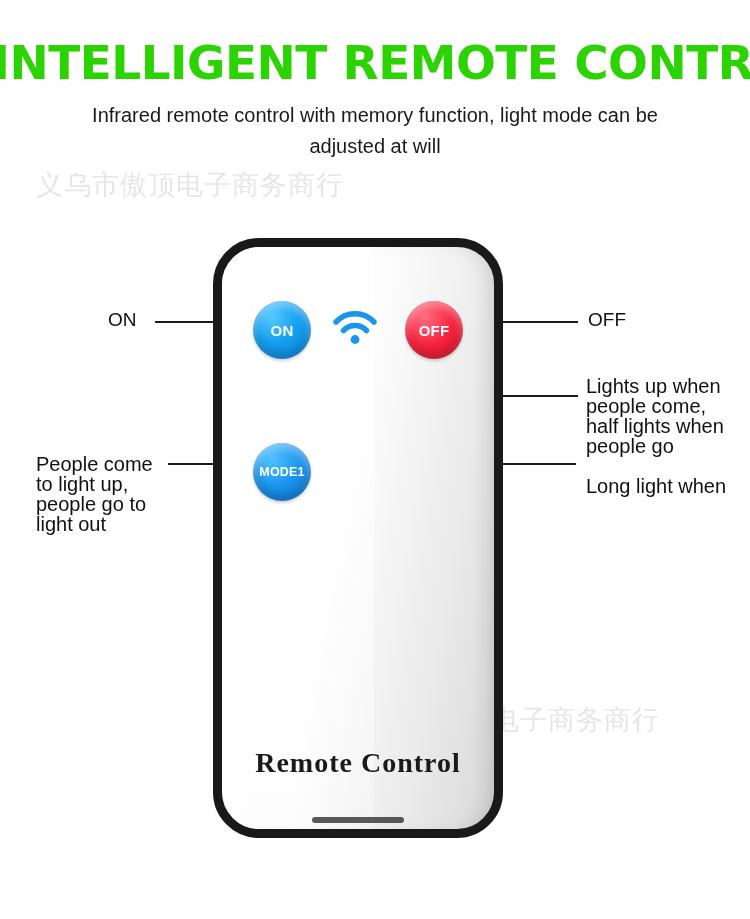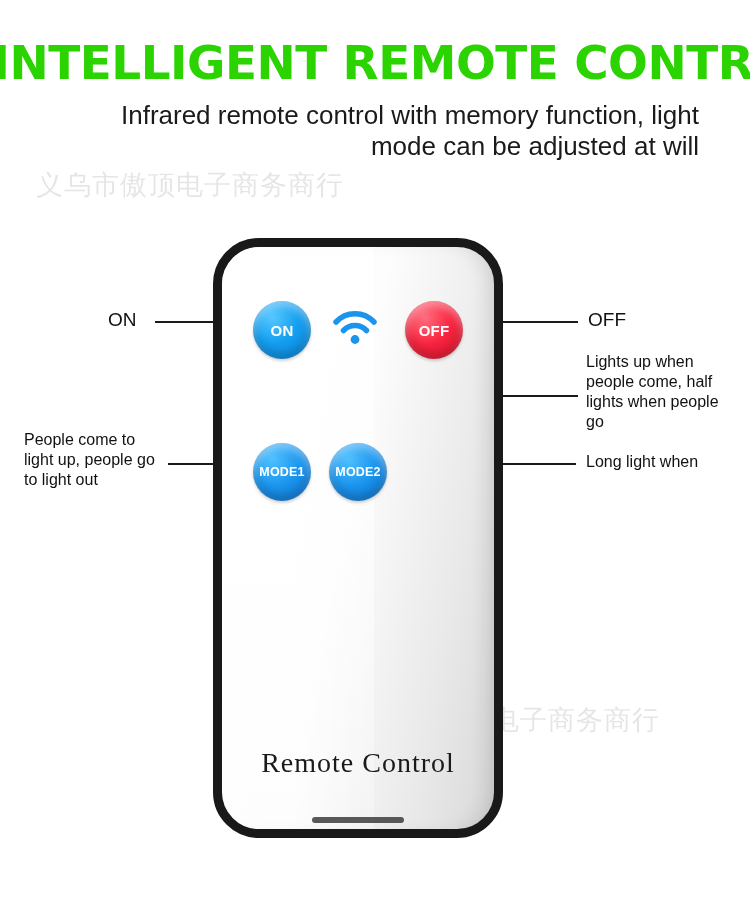--- a/index.html
+++ b/index.html
@@ -29,25 +29,24 @@
     letter-spacing: -0.5px;
     color: #2bd400;
     white-space: nowrap;
     transform: scaleX(1.02);
   }
   .subtitle {
     position: absolute;
     top: 100px;
     left: 75px;
     width: 600px;
-    text-align: right;
-    font-size: 26px;
+    text-align: center;
+    font-size: 20px;
     line-height: 31px;
     color: #1a1a1a;
-    margin-left: 24px;
   }
 
   
   .watermark {
     position: absolute;
     color: rgba(0, 0, 0, 0.10);
     font-size: 27px;
     letter-spacing: 1px;
     font-family: Liberation Sans, sans-serif;
     white-space: nowrap;
@@ -82,20 +81,21 @@
   .remote-label {
     position: absolute;
     left: 0;
     top: 500px;
     width: 100%;
     text-align: center;
     font-family: "Liberation Serif", serif;
     font-size: 28px;
     letter-spacing: 1px;
     color: #1a1a1a;
+    font-weight: bold;
   }
   .ir-slot {
     position: absolute;
     left: 50%;
     transform: translateX(-50%);
     bottom: 6px;
     width: 92px;
     height: 6px;
     background: #3c3c3c;
     border-radius: 3px;
@@ -133,21 +133,21 @@
     height: 34px;
   }
 
   
   .callout {
     position: absolute;
     font-size: 19px;
     color: #111;
     line-height: 23px;
   }
-  .callout.multi { font-size: 16px; line-height: 20px; }
+  .callout.multi { font-size: 20px; line-height: 20px; margin-top: 24px; }
 
   
   .leader {
     position: absolute;
     background: #1a1a1a;
   }
   .leader.h { height: 2px; }
   .leader.v { width: 2px; }
 </style>
 </head>
@@ -179,27 +179,26 @@
     <svg width="46" height="34" viewBox="0 0 46 34">
       <path d="M4 11 A26 26 0 0 1 42 11" stroke="#1a95ee" stroke-width="5.5" fill="none" stroke-linecap="round"></path>
       <path d="M11.5 19.5 A16 16 0 0 1 34.5 19.5" stroke="#1a95ee" stroke-width="5.5" fill="none" stroke-linecap="round"></path>
       <circle cx="23" cy="28.5" r="4.4" fill="#1a95ee"></circle>
     </svg>
   </span>
 
   <div class="btn btn-off" style="left:183px; top:54px;">OFF</div>
 
   <div class="btn btn-mode small-text" style="left:31px; top:196px;">MODE1</div>
-  <div class="btn btn-mode small-text" style="left:107px; top:196px;">MODE2</div>
 
   <div class="remote-label">Remote Control</div>
   <div class="ir-slot"></div>
 </div>
 
 <div class="callout" style="left:108px; top:308px;">ON</div>
 
 <div class="callout" style="left:588px; top:308px;">OFF</div>
 
-<div class="callout multi" style="left:24px; top:430px; width:136px;">People come to light up, people go to light out</div>
+<div class="callout multi" style="left:36px; top:430px; width:136px;">People come to light up, people go to light out</div>
 
 <div class="callout multi" style="left:586px; top:352px; width:148px;">Lights up when people come, half lights when people go</div>
 
 <div class="callout multi" style="left:586px; top:452px; width:150px;">Long light when</div>
 
 </body></html>

